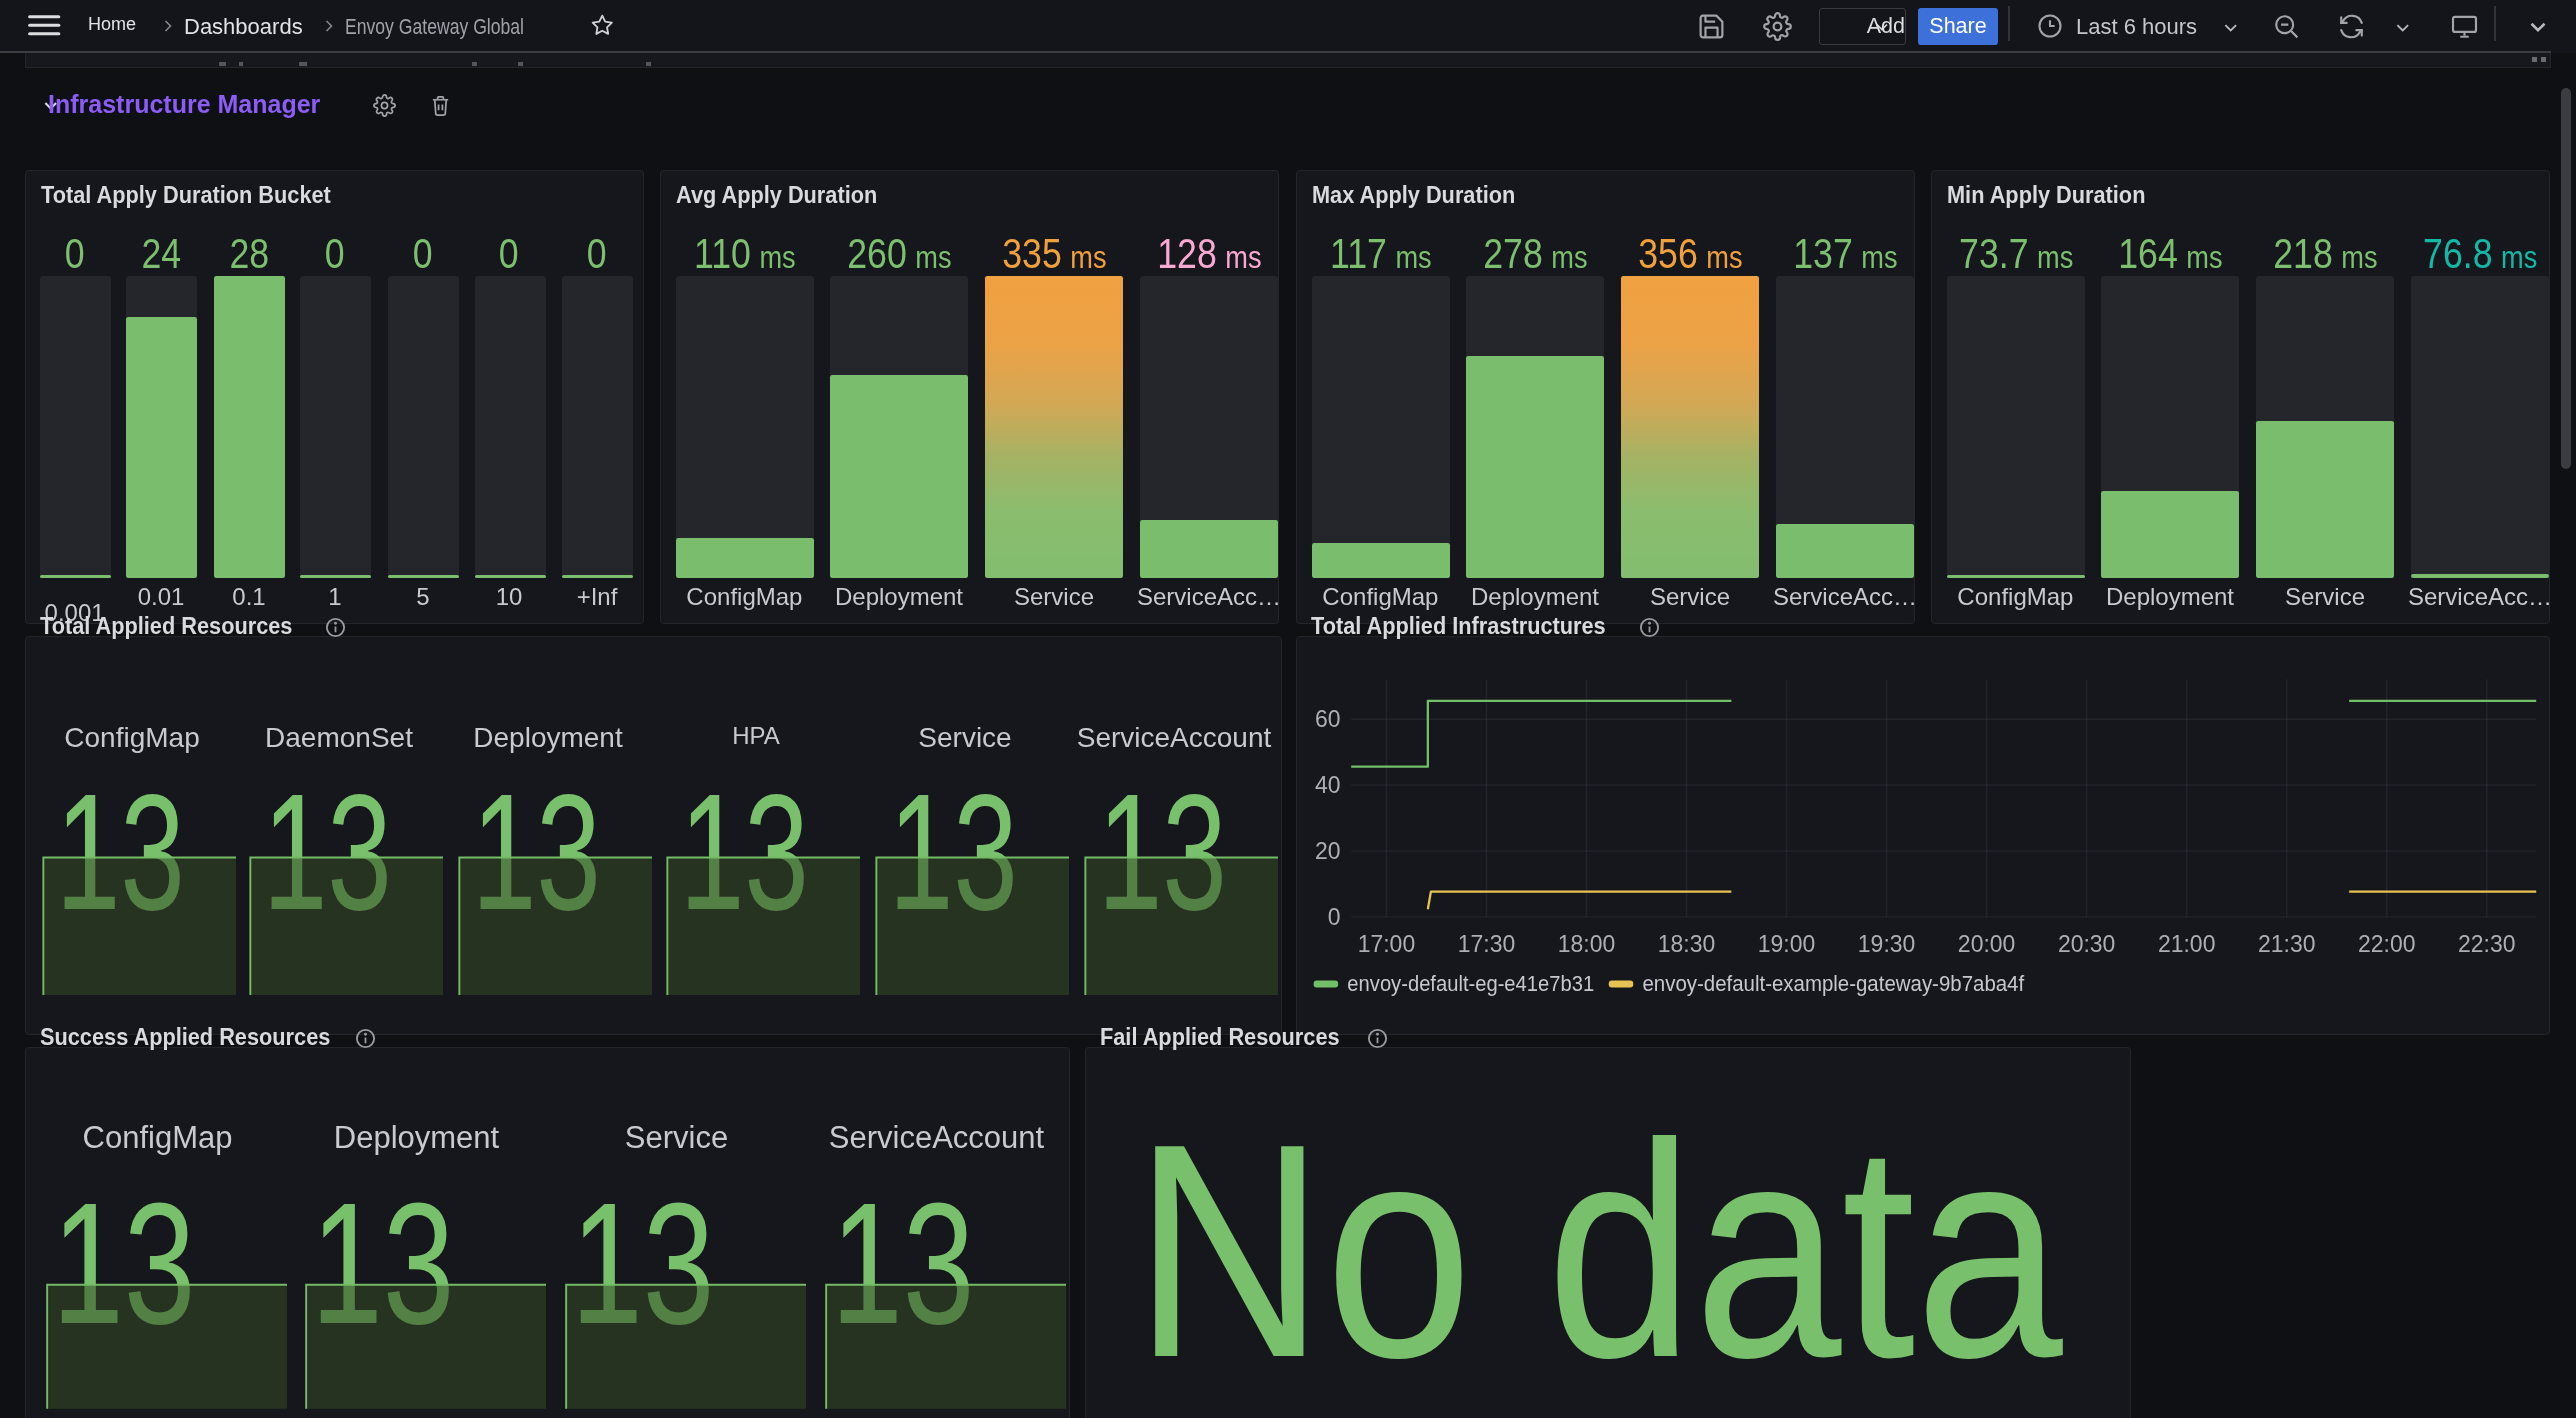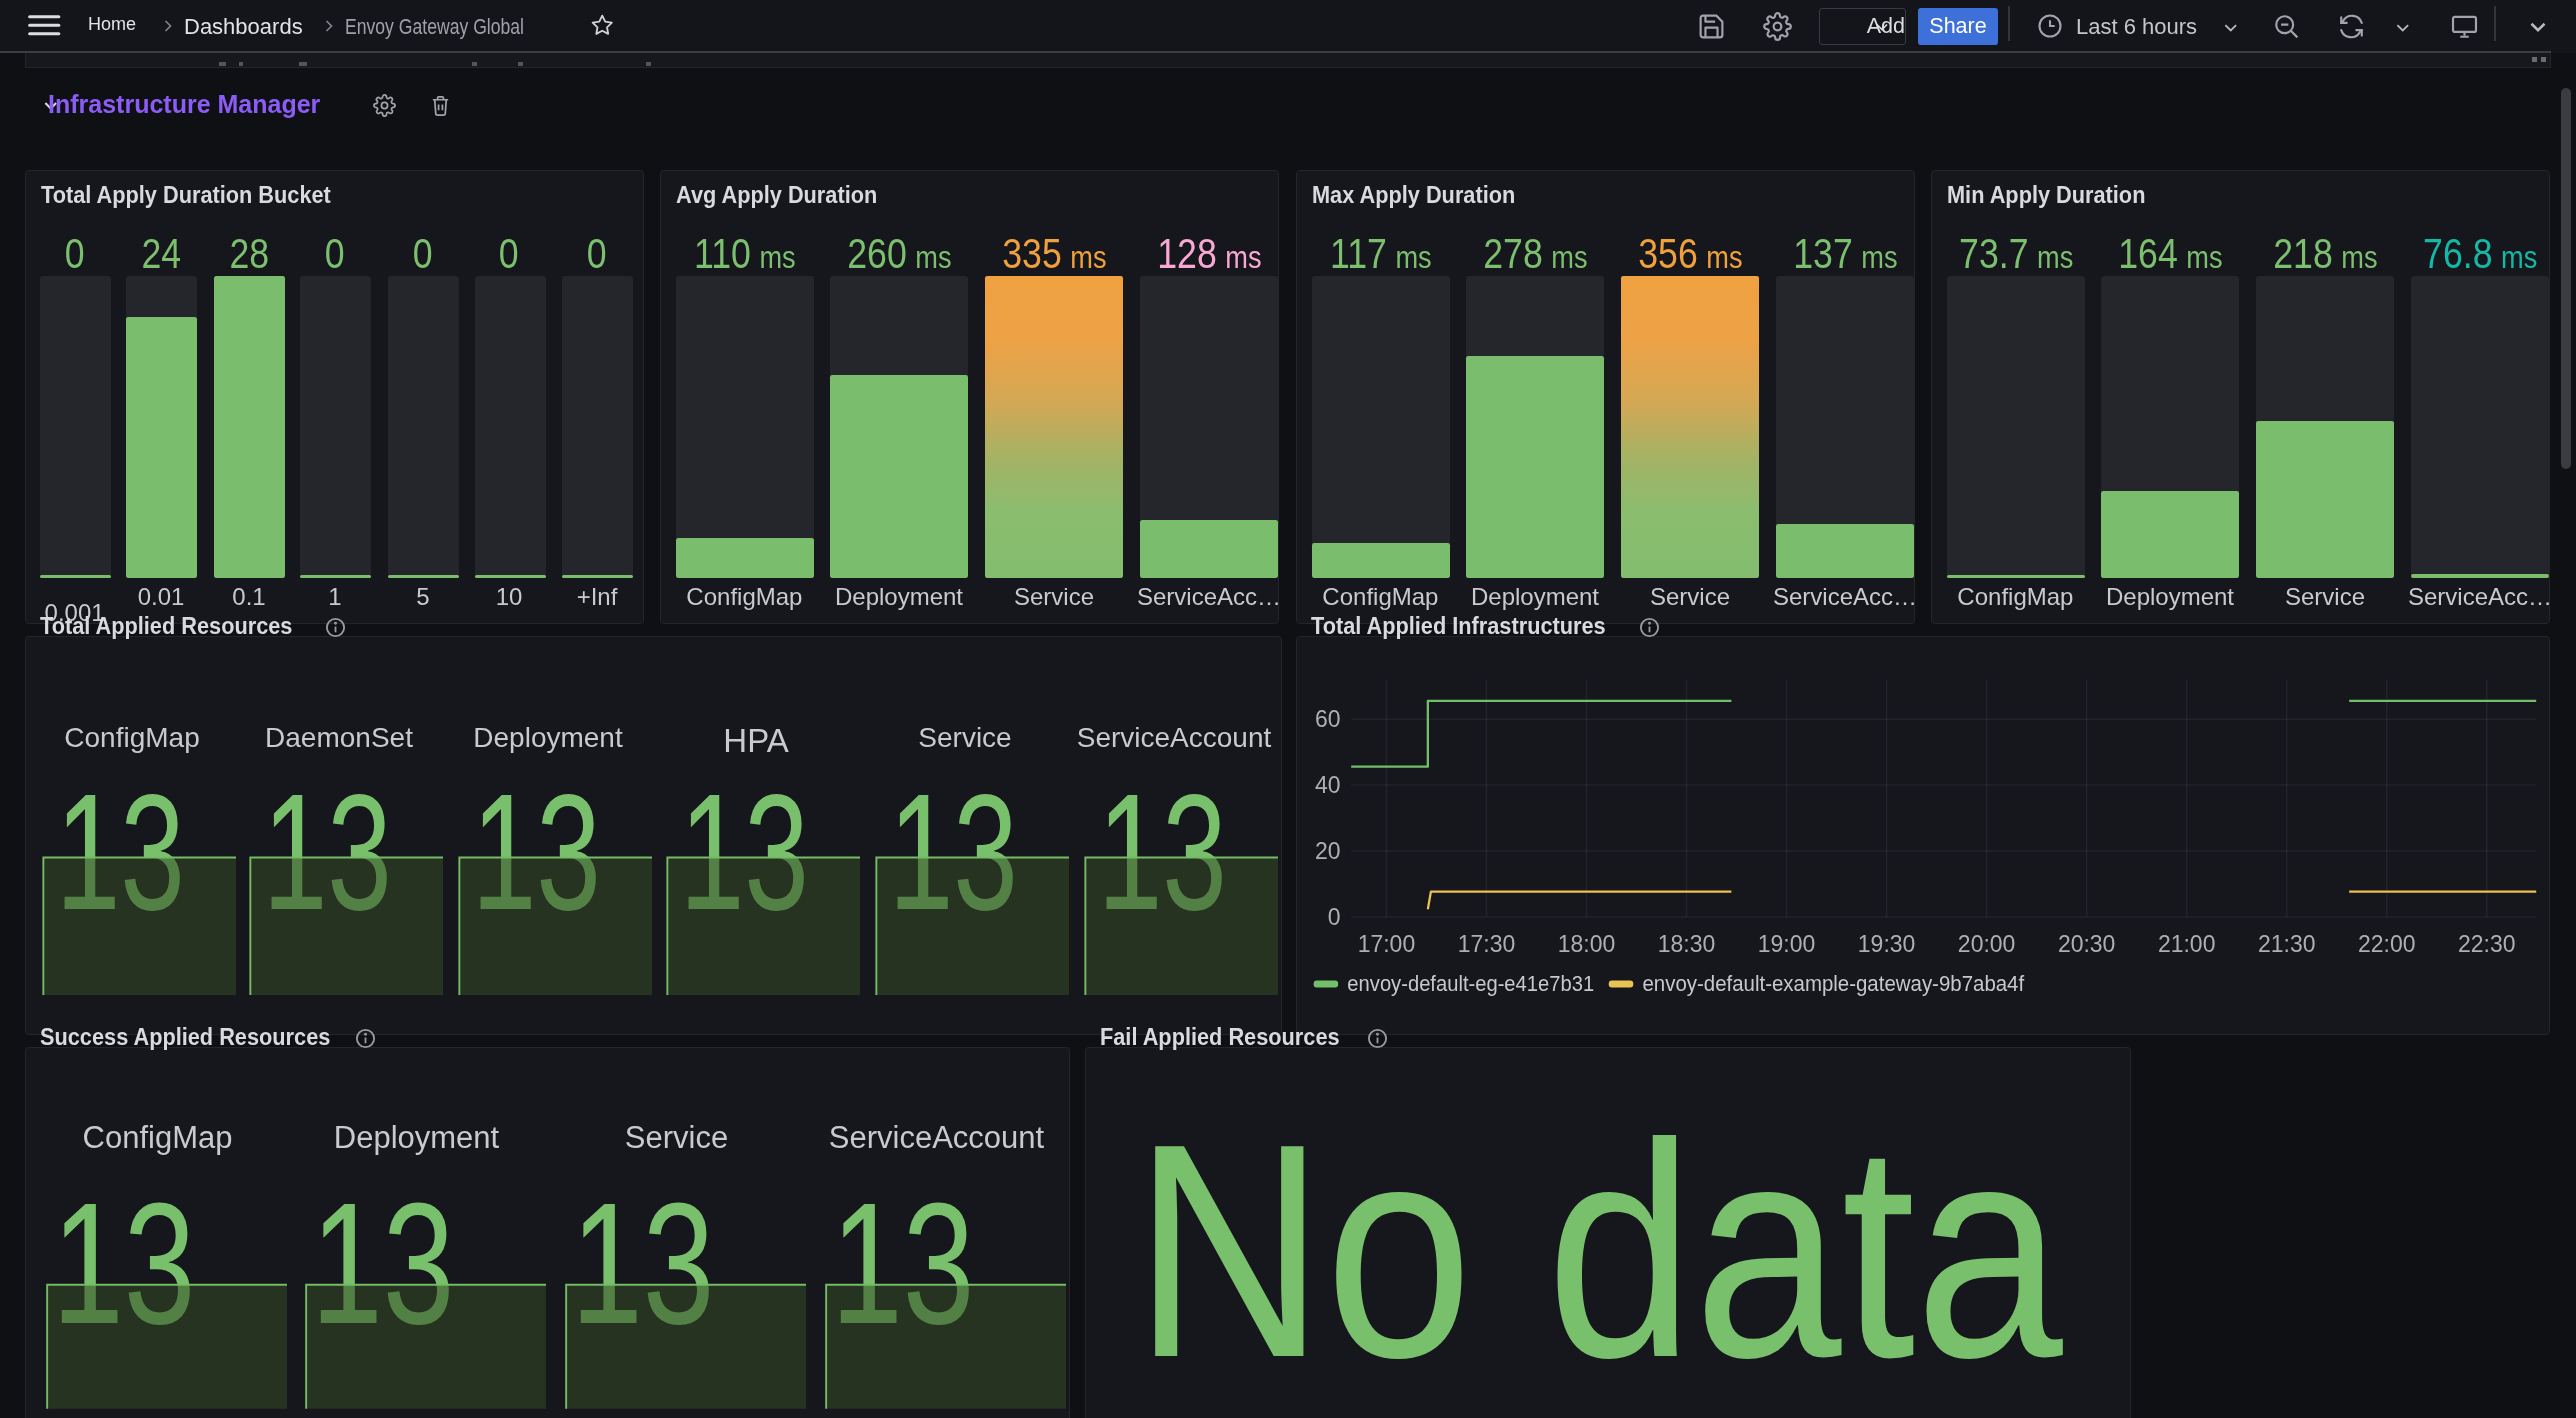--- a/index.html
+++ b/index.html
@@ -224,21 +224,21 @@
 <svg class="abs" style="left:235px;top:856px;" width="208" height="139" viewBox="0 0 271 181">
 <path d="M20 181 L20 2 L271 2 L271 181 Z" fill="rgba(52,74,36,0.55)"></path>
 <path d="M20 181 L20 2 L271 2" fill="none" stroke="#74bb66" stroke-width="2.5"></path>
 </svg>
 <div class="slab" style="left:444px;top:722px;width:208px;font-size:28px;">Deployment</div>
 <div class="snum" style="left:444px;top:769px;width:208px;font-size:166px;"><span>13</span></div>
 <svg class="abs" style="left:444px;top:856px;" width="208" height="139" viewBox="0 0 271 181">
 <path d="M20 181 L20 2 L271 2 L271 181 Z" fill="rgba(52,74,36,0.55)"></path>
 <path d="M20 181 L20 2 L271 2" fill="none" stroke="#74bb66" stroke-width="2.5"></path>
 </svg>
-<div class="slab" style="left:652px;top:722px;width:208px;font-size:33px;">HPA</div>
+<div class="slab" style="left:652px;top:722px;width:208px;font-size:24px;">HPA</div>
 <div class="snum" style="left:652px;top:769px;width:208px;font-size:166px;"><span>13</span></div>
 <svg class="abs" style="left:652px;top:856px;" width="208" height="139" viewBox="0 0 271 181">
 <path d="M20 181 L20 2 L271 2 L271 181 Z" fill="rgba(52,74,36,0.55)"></path>
 <path d="M20 181 L20 2 L271 2" fill="none" stroke="#74bb66" stroke-width="2.5"></path>
 </svg>
 <div class="slab" style="left:861px;top:722px;width:208px;font-size:28px;">Service</div>
 <div class="snum" style="left:861px;top:769px;width:208px;font-size:166px;"><span>13</span></div>
 <svg class="abs" style="left:861px;top:856px;" width="208" height="139" viewBox="0 0 271 181">
 <path d="M20 181 L20 2 L271 2 L271 181 Z" fill="rgba(52,74,36,0.55)"></path>
 <path d="M20 181 L20 2 L271 2" fill="none" stroke="#74bb66" stroke-width="2.5"></path>

